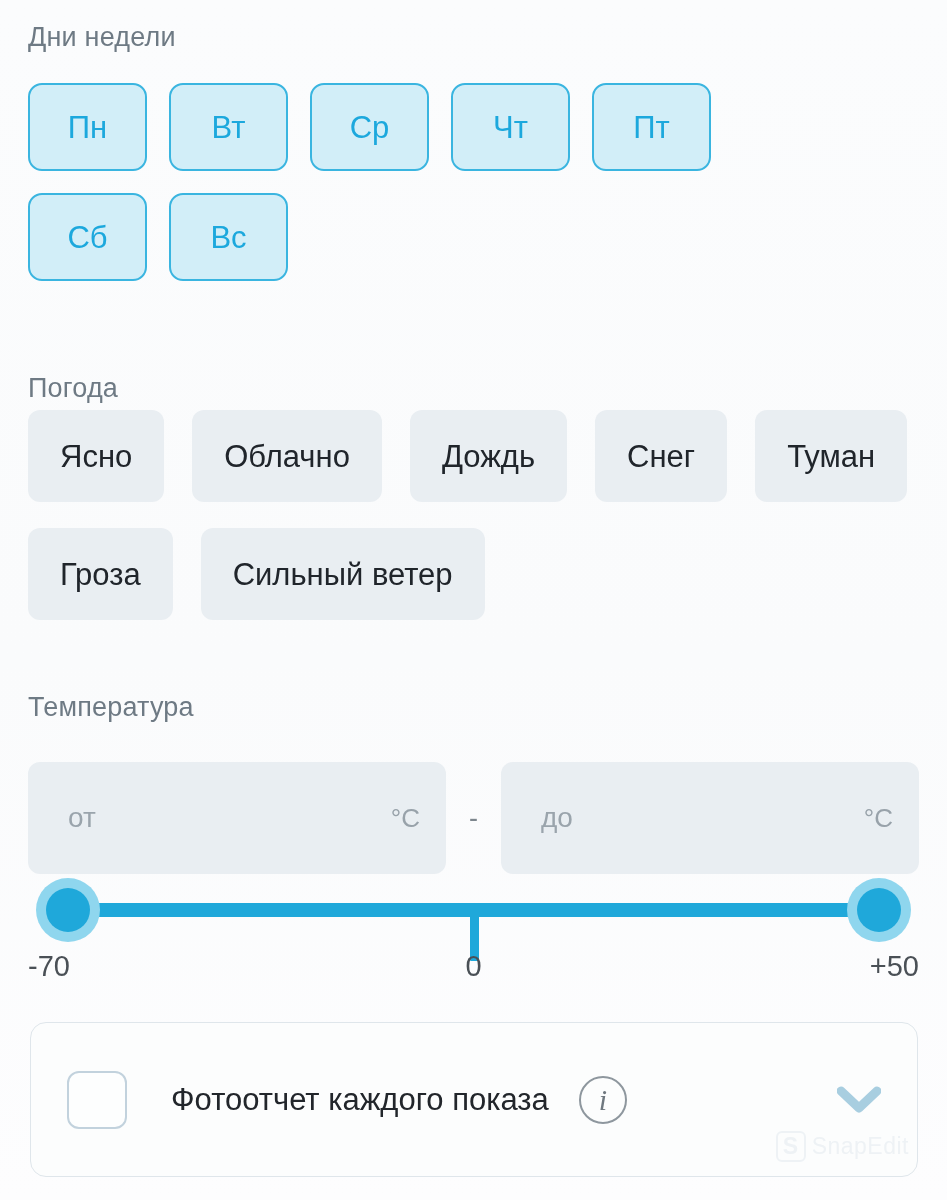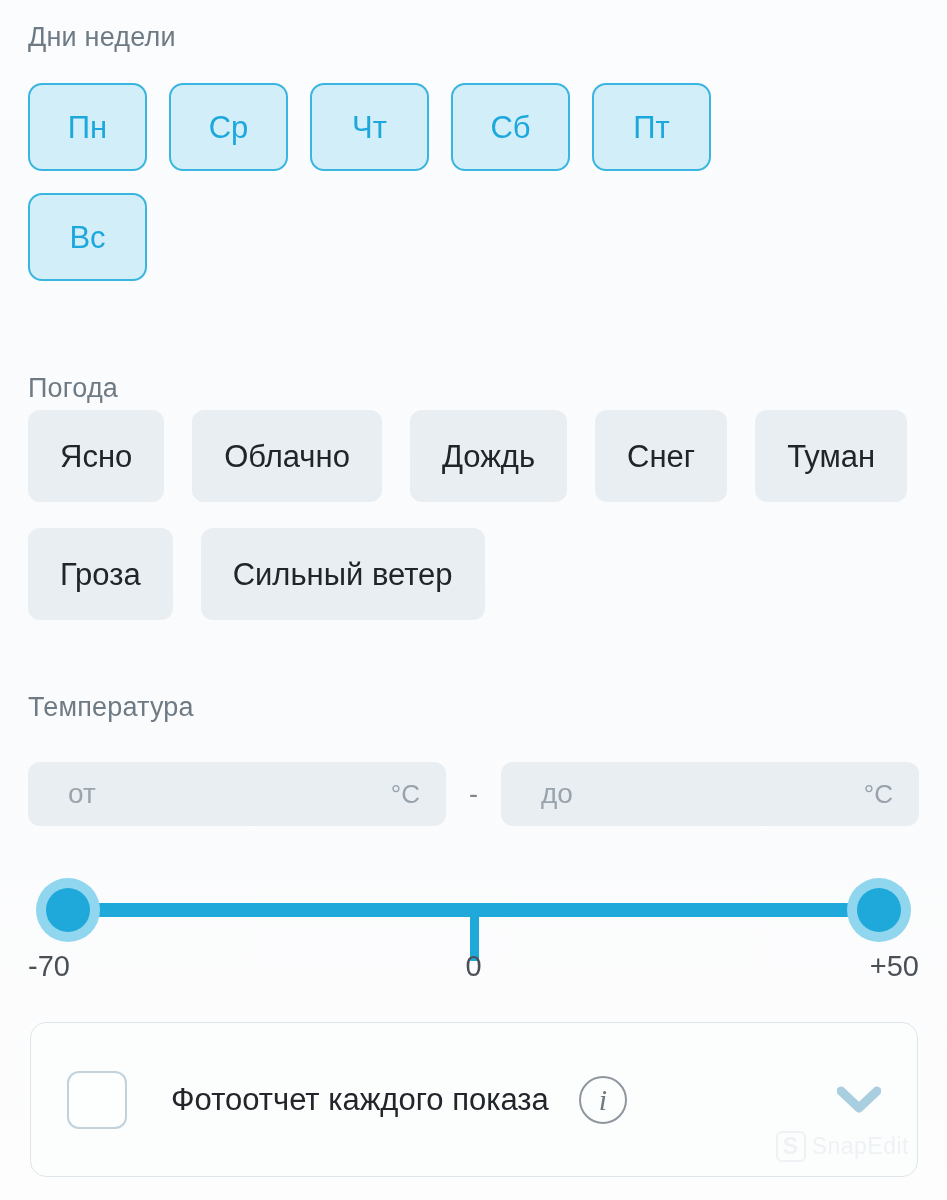--- a/index.html
+++ b/index.html
@@ -94,21 +94,21 @@
   .temp-label { position: absolute; left: 28px; top: 694px; }
   .temp-row {
     position: absolute;
     left: 28px;
     top: 762px;
     width: 891px;
     display: flex;
     align-items: center;
   }
   .temp-field {
-    height: 64px;
+    height: 112px;
     border-radius: 12px;
     background: #e9eef2;
     display: flex;
     align-items: center;
     box-sizing: border-box;
     padding: 0 26px 0 40px;
   }
   .temp-field.left  { width: 418px; }
   .temp-field.right { width: 418px; }
   .temp-input {
@@ -287,30 +287,33 @@
 
 <div class="page">
 
   <div class="section-label days-label">Дни недели</div>
 
   <div class="days-grid">
     <div class="day-chip">
       <span>Пн</span>
     </div>
     <div class="day-chip">
+      <span>Вт</span>
+    </div>
+    <div class="day-chip">
       <span>Ср</span>
     </div>
     <div class="day-chip">
       <span>Чт</span>
     </div>
     <div class="day-chip">
+      <span>Пт</span>
+    </div>
+    <div class="day-chip">
       <span>Сб</span>
-    </div>
-    <div class="day-chip">
-      <span>Пт</span>
     </div>
     <div class="day-chip">
       <span>Вс</span>
     </div>
   </div>
 
   <div class="section-label weather-label">Погода</div>
 
   <div class="weather-grid">
     <div class="weather-chip">

